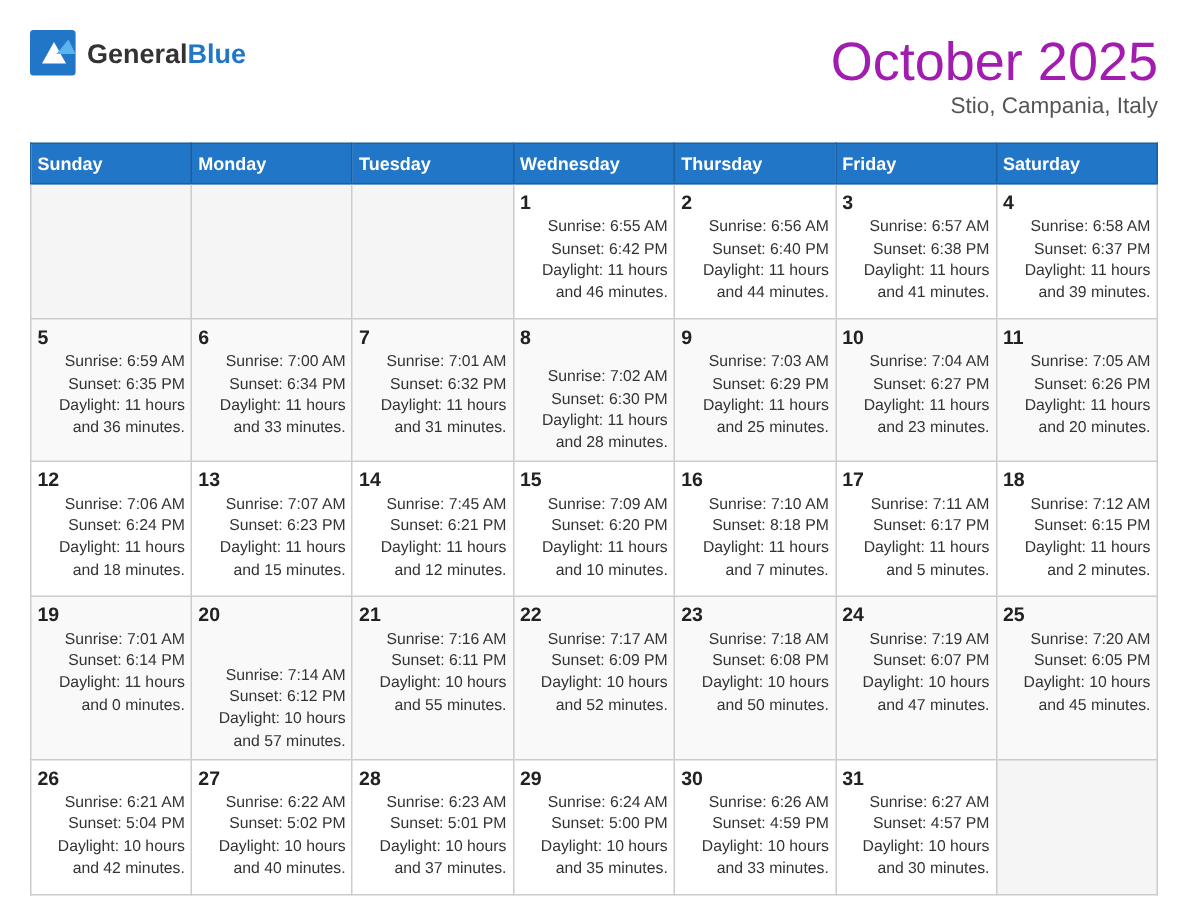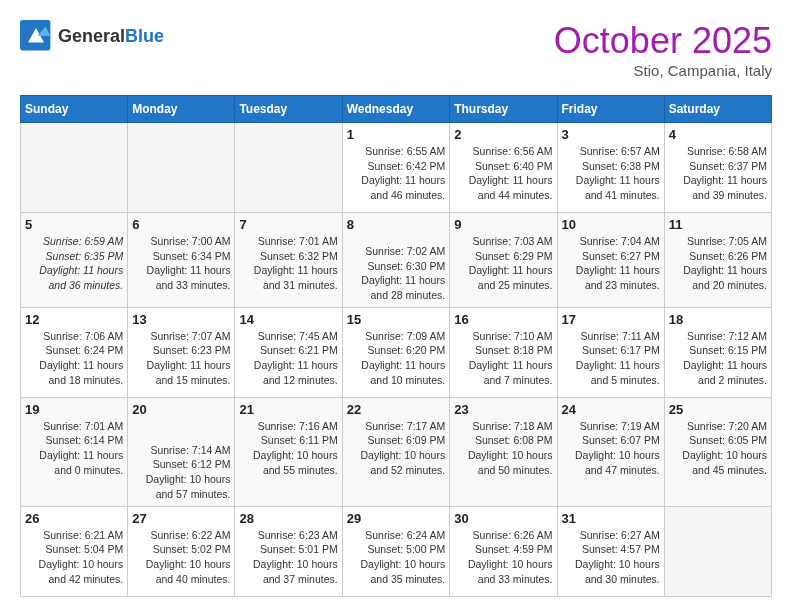--- a/index.html
+++ b/index.html
@@ -142,21 +142,21 @@
         <td>
           <div class="day-number">4</div>
           <div class="day-info" style="white-space: pre-line;">Sunrise: 6:58 AM
 Sunset: 6:37 PM
 Daylight: 11 hours and 39 minutes.</div>
         </td>
       </tr>
       <tr>
         <td>
           <div class="day-number">5</div>
-          <div class="day-info" style="white-space: pre-line; font-style: italic;">Sunrise: 6:59 AM
+          <div class="day-info" style="white-space: pre-line;">Sunrise: 6:59 AM
 Sunset: 6:35 PM
 Daylight: 11 hours and 36 minutes.</div>
         </td>
         <td>
           <div class="day-number">6</div>
           <div class="day-info" style="white-space: pre-line;">Sunrise: 7:00 AM
 Sunset: 6:34 PM
 Daylight: 11 hours and 33 minutes.</div>
         </td>
         <td>

